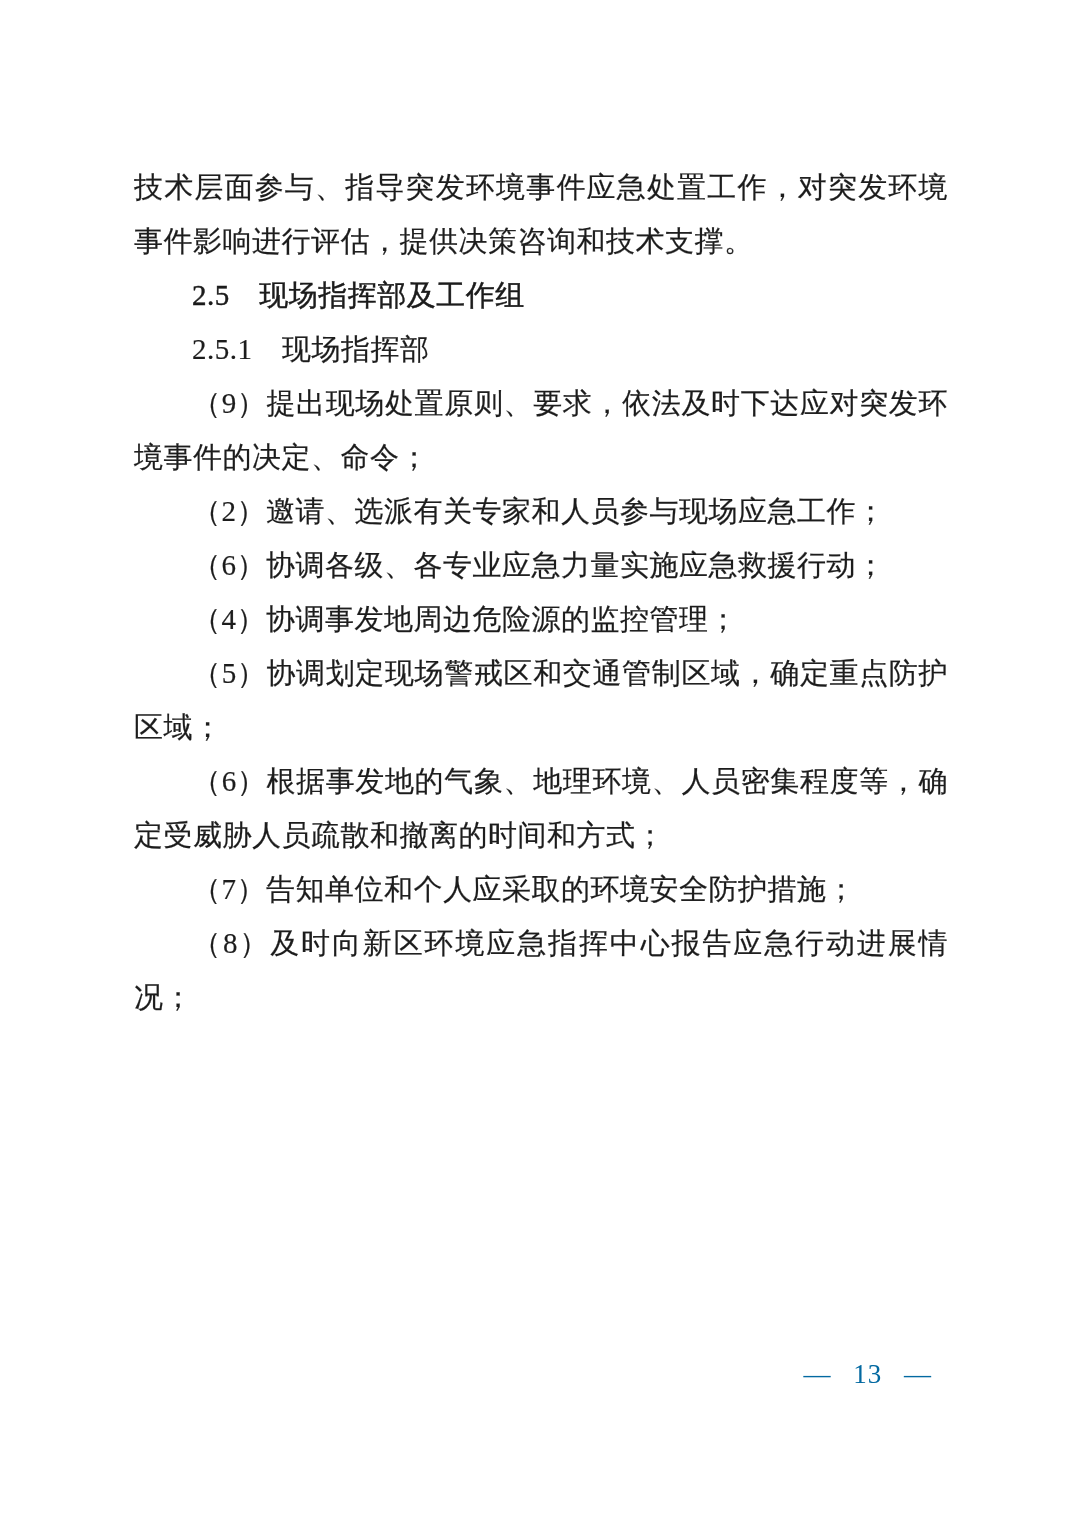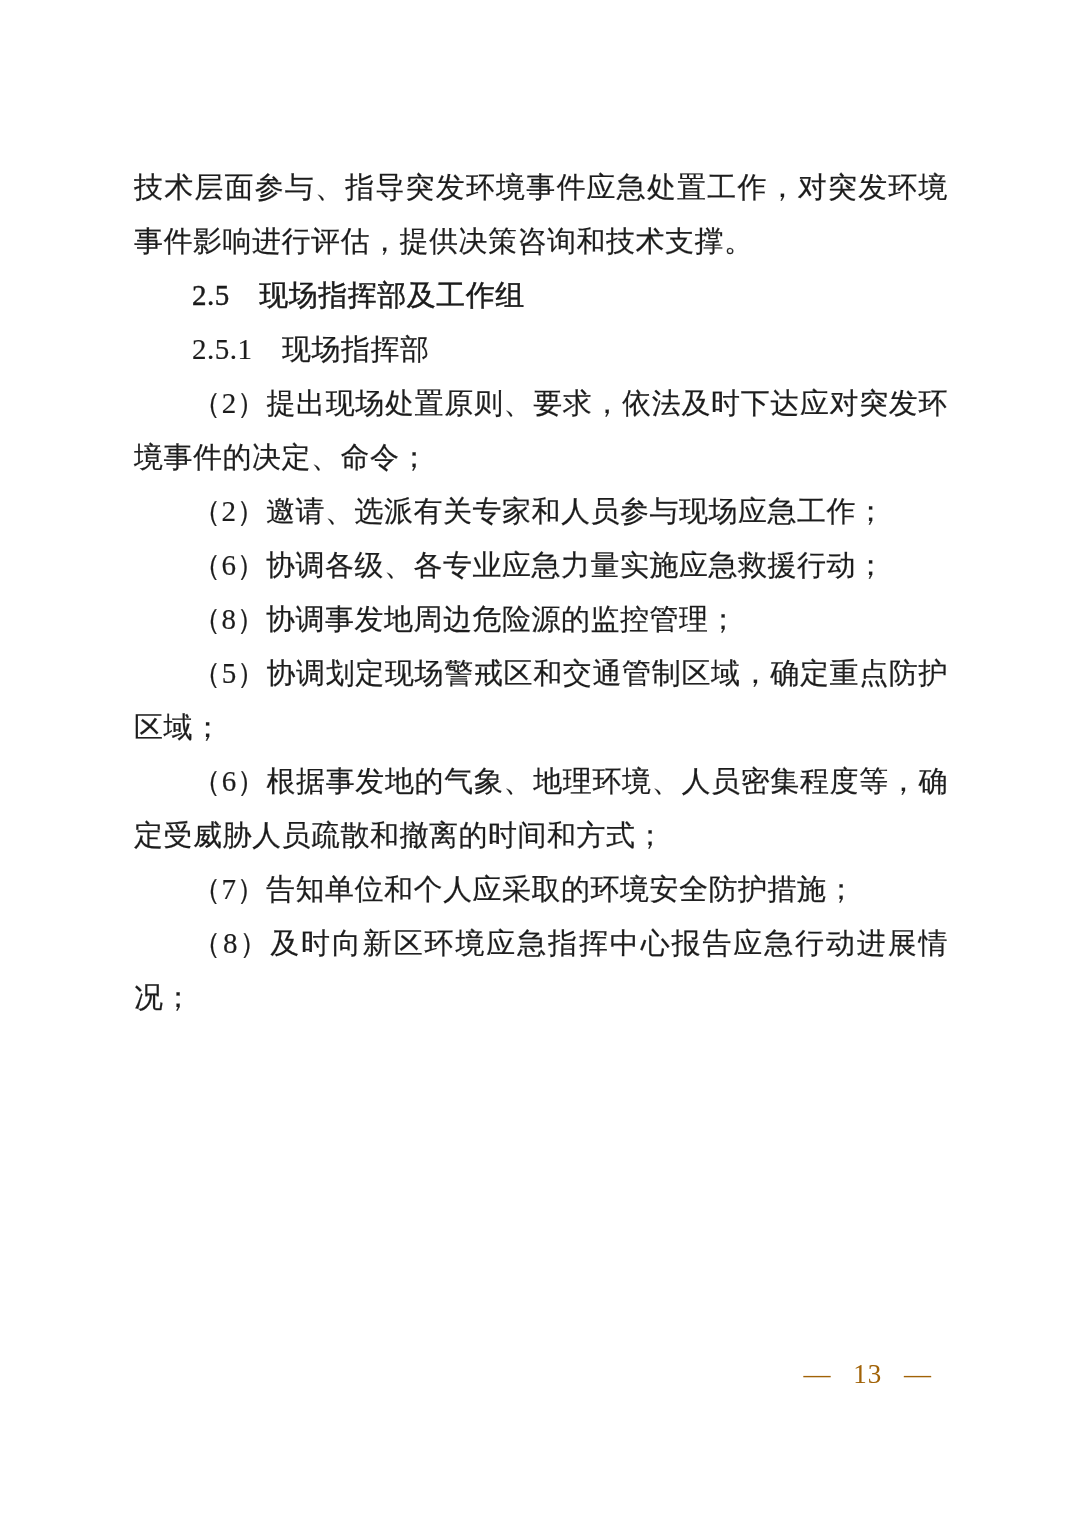--- a/index.html
+++ b/index.html
@@ -45,39 +45,39 @@
   }
   .para.heading-3 {
     text-align: left;
   }
   .footer {
     position: absolute;
     top: 1358px;
     right: 142px;
     font-size: 27px;
     line-height: 32px;
-    color: #a16207;
+    color: #0369a1;
     letter-spacing: 1px;
     word-spacing: 14px;
     white-space: pre;
   }
 </style>
 </head>
 <body>
 
 <div class="page">
 
   <div class="content">
       <p class="para continuation">技术层面参与、指导突发环境事件应急处置工作，对突发环境事件影响进行评估，提供决策咨询和技术支撑。</p>
       <p class="para heading-2">2.5　现场指挥部及工作组</p>
       <p class="para heading-3">2.5.1　现场指挥部</p>
-      <p class="para body">（2）提出现场处置原则、要求，依法及时下达应对突发环境事件的决定、命令；</p>
+      <p class="para body">（9）提出现场处置原则、要求，依法及时下达应对突发环境事件的决定、命令；</p>
       <p class="para body">（2）邀请、选派有关专家和人员参与现场应急工作；</p>
       <p class="para body">（6）协调各级、各专业应急力量实施应急救援行动；</p>
-      <p class="para body">（8）协调事发地周边危险源的监控管理；</p>
+      <p class="para body">（4）协调事发地周边危险源的监控管理；</p>
       <p class="para body">（5）协调划定现场警戒区和交通管制区域，确定重点防护区域；</p>
       <p class="para body">（6）根据事发地的气象、地理环境、人员密集程度等，确定受威胁人员疏散和撤离的时间和方式；</p>
       <p class="para body">（7）告知单位和个人应采取的环境安全防护措施；</p>
       <p class="para body">（8）及时向新区环境应急指挥中心报告应急行动进展情况；</p>
     </div>
 
   <div class="footer">— 13 —</div>
 
 </div>
 

